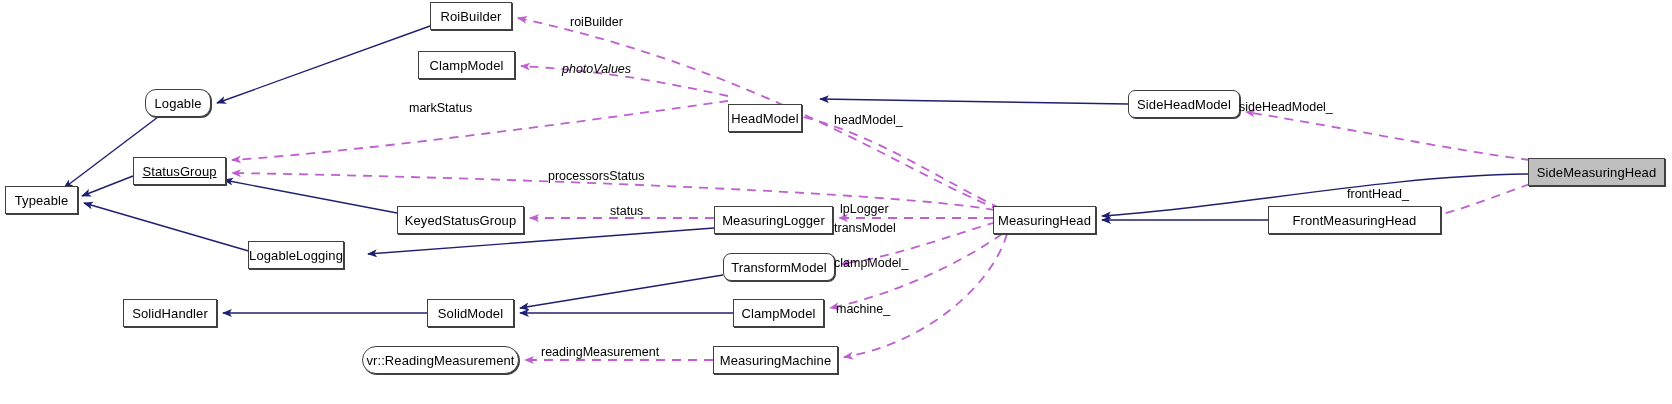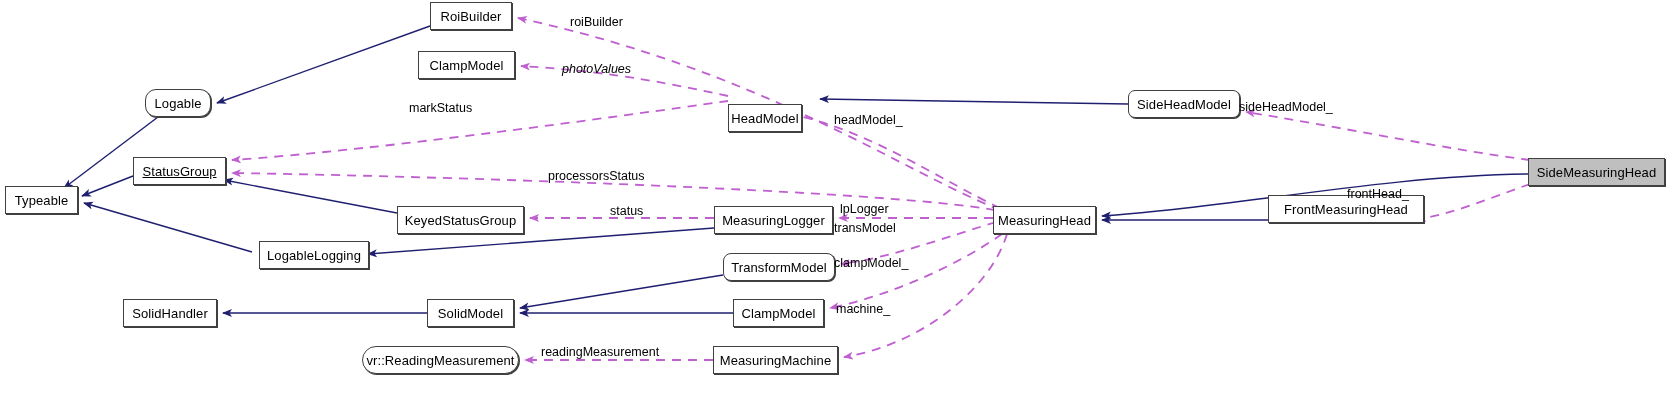--- a/index.html
+++ b/index.html
@@ -122,24 +122,24 @@
       </div>
       <div class="uml-node" style="left: 397px; top: 206px; width: 127px; height: 28px;">
         <span>KeyedStatusGroup</span>
       </div>
       <div class="uml-node" style="left: 714px; top: 206px; width: 119px; height: 28px;">
         <span>MeasuringLogger</span>
       </div>
       <div class="uml-node" style="left: 993px; top: 206px; width: 103px; height: 28px;">
         <span>MeasuringHead</span>
       </div>
-      <div class="uml-node" style="left: 1268px; top: 195px; width: 156px; height: 28px;">
+      <div class="uml-node" style="left: 1268px; top: 206px; width: 173px; height: 28px;">
         <span>FrontMeasuringHead</span>
       </div>
-      <div class="uml-node" style="left: 259px; top: 241px; width: 110px; height: 28px;">
+      <div class="uml-node" style="left: 248px; top: 241px; width: 96px; height: 28px; justify-content: flex-end;">
         <span>LogableLogging</span>
       </div>
       <div class="uml-node" style="left: 723px; top: 253px; width: 112px; height: 28px; border-radius: 8px;">
         <span>TransformModel</span>
       </div>
       <div class="uml-node" style="left: 123px; top: 299px; width: 94px; height: 28px;">
         <span>SolidHandler</span>
       </div>
       <div class="uml-node" style="left: 427px; top: 299px; width: 87px; height: 28px;">
         <span>SolidModel</span>

